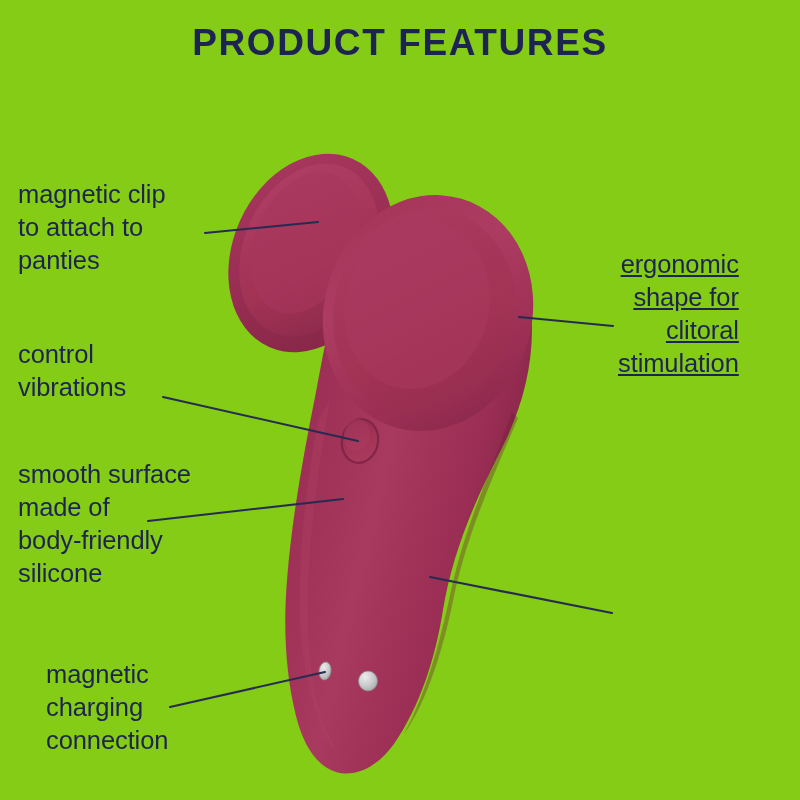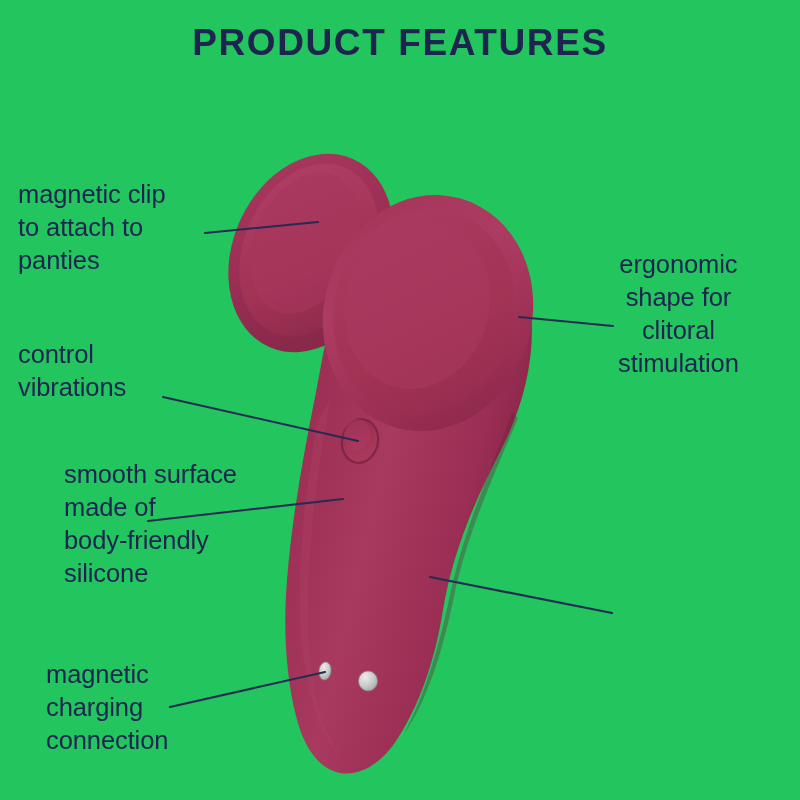--- a/index.html
+++ b/index.html
@@ -8,21 +8,21 @@
     padding: 0;
     background: #ffffff;
   }
   body {
     font-family: "Liberation Sans", sans-serif;
   }
   #canvas {
     position: relative;
     width: 800px;
     height: 800px;
-    background: #22c55e;
+    background: #84cc16;
     overflow: hidden;
   }
   #title {
     position: absolute;
     top: 22px;
     left: 0;
     width: 800px;
     text-align: center;
     font-family: "Liberation Sans", sans-serif;
     font-size: 37px;
@@ -33,25 +33,25 @@
   .callout {
     position: absolute;
     font-family: "Liberation Sans", sans-serif;
     font-size: 25.5px;
     line-height: 33px;
     color: #1e2450;
     white-space: pre-line;
     letter-spacing: -0.1px;
   }
   .callout.left  { text-align: left; }
-  .callout.right { text-align: center; }
+  .callout.right { text-align: right; text-decoration: underline; }
 
   #c-magnetic-clip      { left: 18px;  top: 178px; }
   #c-control-vibrations { left: 18px;  top: 338px; }
-  #c-smooth-surface     { left: 18px;  top: 458px; margin-left: 46px; }
+  #c-smooth-surface     { left: 18px;  top: 458px; }
   #c-magnetic-charging  { left: 26px;  top: 658px; margin-left: 20px; }
   #c-ergonomic          { left: 618px; top: 248px; }
   #c-connect            { left: 618px; top: 508px; }
 
   #art {
     position: absolute;
     left: 0;
     top: 0;
   }
 </style>

